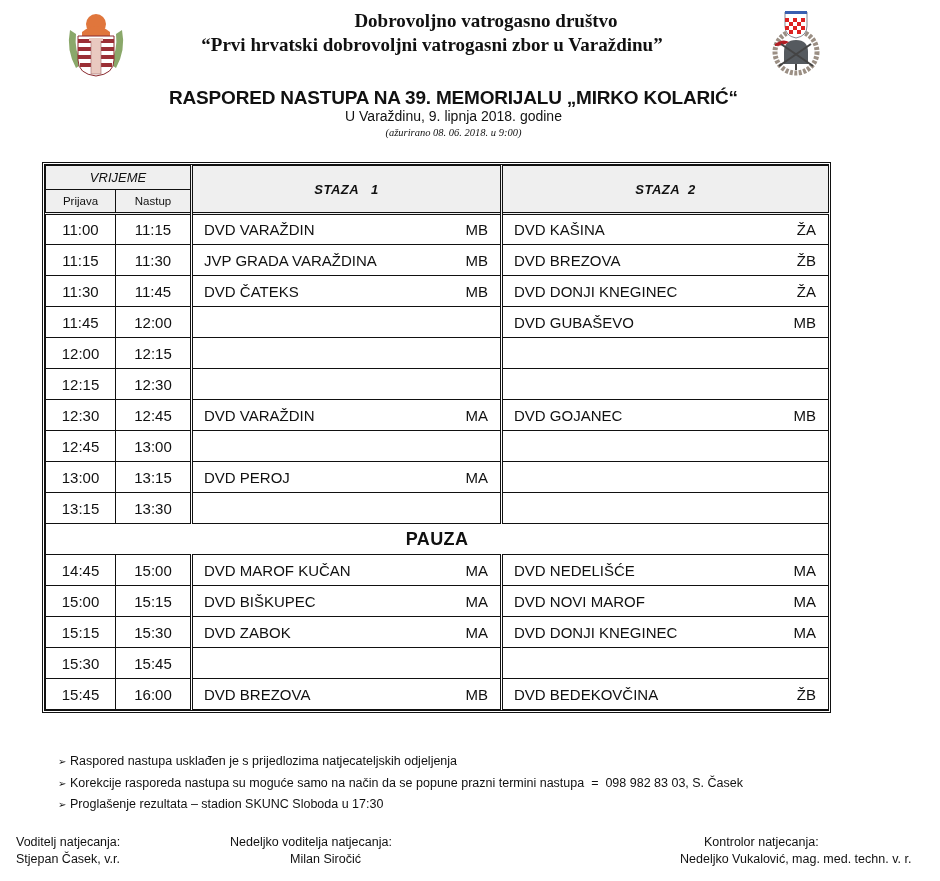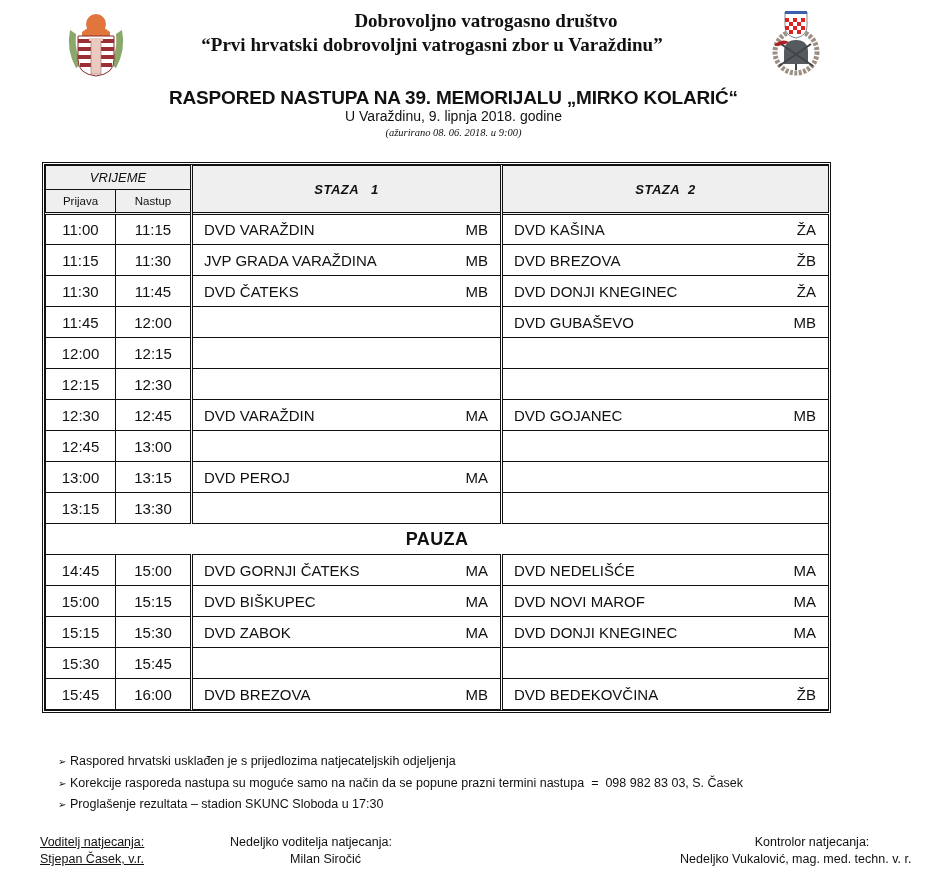--- a/index.html
+++ b/index.html
@@ -33,25 +33,25 @@
   td.t { text-align: center; }
   .sl { border-left: 3px double #111 !important; }
   .team { display: flex; justify-content: space-between; padding: 0 12px 0 11px; }
   .pauza td { height: 31px; text-align: center; font-weight: bold; font-size: 18px; letter-spacing: 0.4px; border-left: 1px solid #111; border-right: 1px solid #111; }
 
   .notes { position: absolute; left: 58px; top: 751px; font-size: 12.5px; line-height: 21.5px; }
   .notes .n { display: flex; align-items: center; }
   .notes .b { width: 12px; font-size: 10px; }
 
   .sig { position: absolute; top: 834px; font-size: 12.5px; line-height: 17px; }
-  .sig-1 { left: 40px; text-decoration: underline; }
+  .sig-1 { left: 16px; }
   .sig-2 { left: 230px; width: 185px; }
   .sig-2 .name { text-align: center; padding-left: 6px; }
   .sig-3 { left: 680px; width: 240px; }
-  .sig-3 .role { text-align: center; padding-left: 24px; }
+  .sig-3 .role { padding-left: 24px; }
 </style>
 </head>
 <body>
 
 <div class="header">
   <svg class="logo-left" viewBox="0 0 64 68">
     <path d="M6 20 Q2 40 12 58 L18 54 Q10 40 12 24 Z" fill="#8aa86a"></path>
     <path d="M58 20 Q62 40 52 58 L46 54 Q54 40 52 24 Z" fill="#8aa86a"></path>
     <circle cx="32" cy="14" r="10" fill="#e0763c"></circle>
     <path d="M18 22 Q32 10 46 22 L46 26 L18 26 Z" fill="#e0763c"></path>
@@ -280,21 +280,21 @@
       <tr class="pauza">
         <td colspan="4">PAUZA</td>
       </tr>
     </tbody>
     <tbody id="body-after">
         <tr class="row">
           <td class="t"><span>14:45</span></td>
           <td class="t"><span>15:00</span></td>
           <td class="sl">
             <div class="team">
-              <span>DVD GORNJI ČATEKS</span>
+              <span>DVD MAROF KUČAN</span>
               <span>MA</span>
             </div>
           </td>
           <td class="sl">
             <div class="team">
               <span>DVD NEDELIŠĆE</span>
               <span>MA</span>
             </div>
           </td>
         </tr>
@@ -362,21 +362,21 @@
             </div>
           </td>
         </tr>
       </tbody>
   </table>
 </div>
 
 <div class="notes">
   <div class="n">
     <span class="b">➢</span>
-    <span>Raspored hrvatski usklađen je s prijedlozima natjecateljskih odjeljenja</span>
+    <span>Raspored nastupa usklađen je s prijedlozima natjecateljskih odjeljenja</span>
   </div>
   <div class="n">
     <span class="b">➢</span>
     <span style="white-space:pre">Korekcije rasporeda nastupa su moguće samo na način da se popune prazni termini nastupa  =  098 982 83 03, S. Časek</span>
   </div>
   <div class="n">
     <span class="b">➢</span>
     <span>Proglašenje rezultata – stadion SKUNC Sloboda u 17:30</span>
   </div>
 </div>

